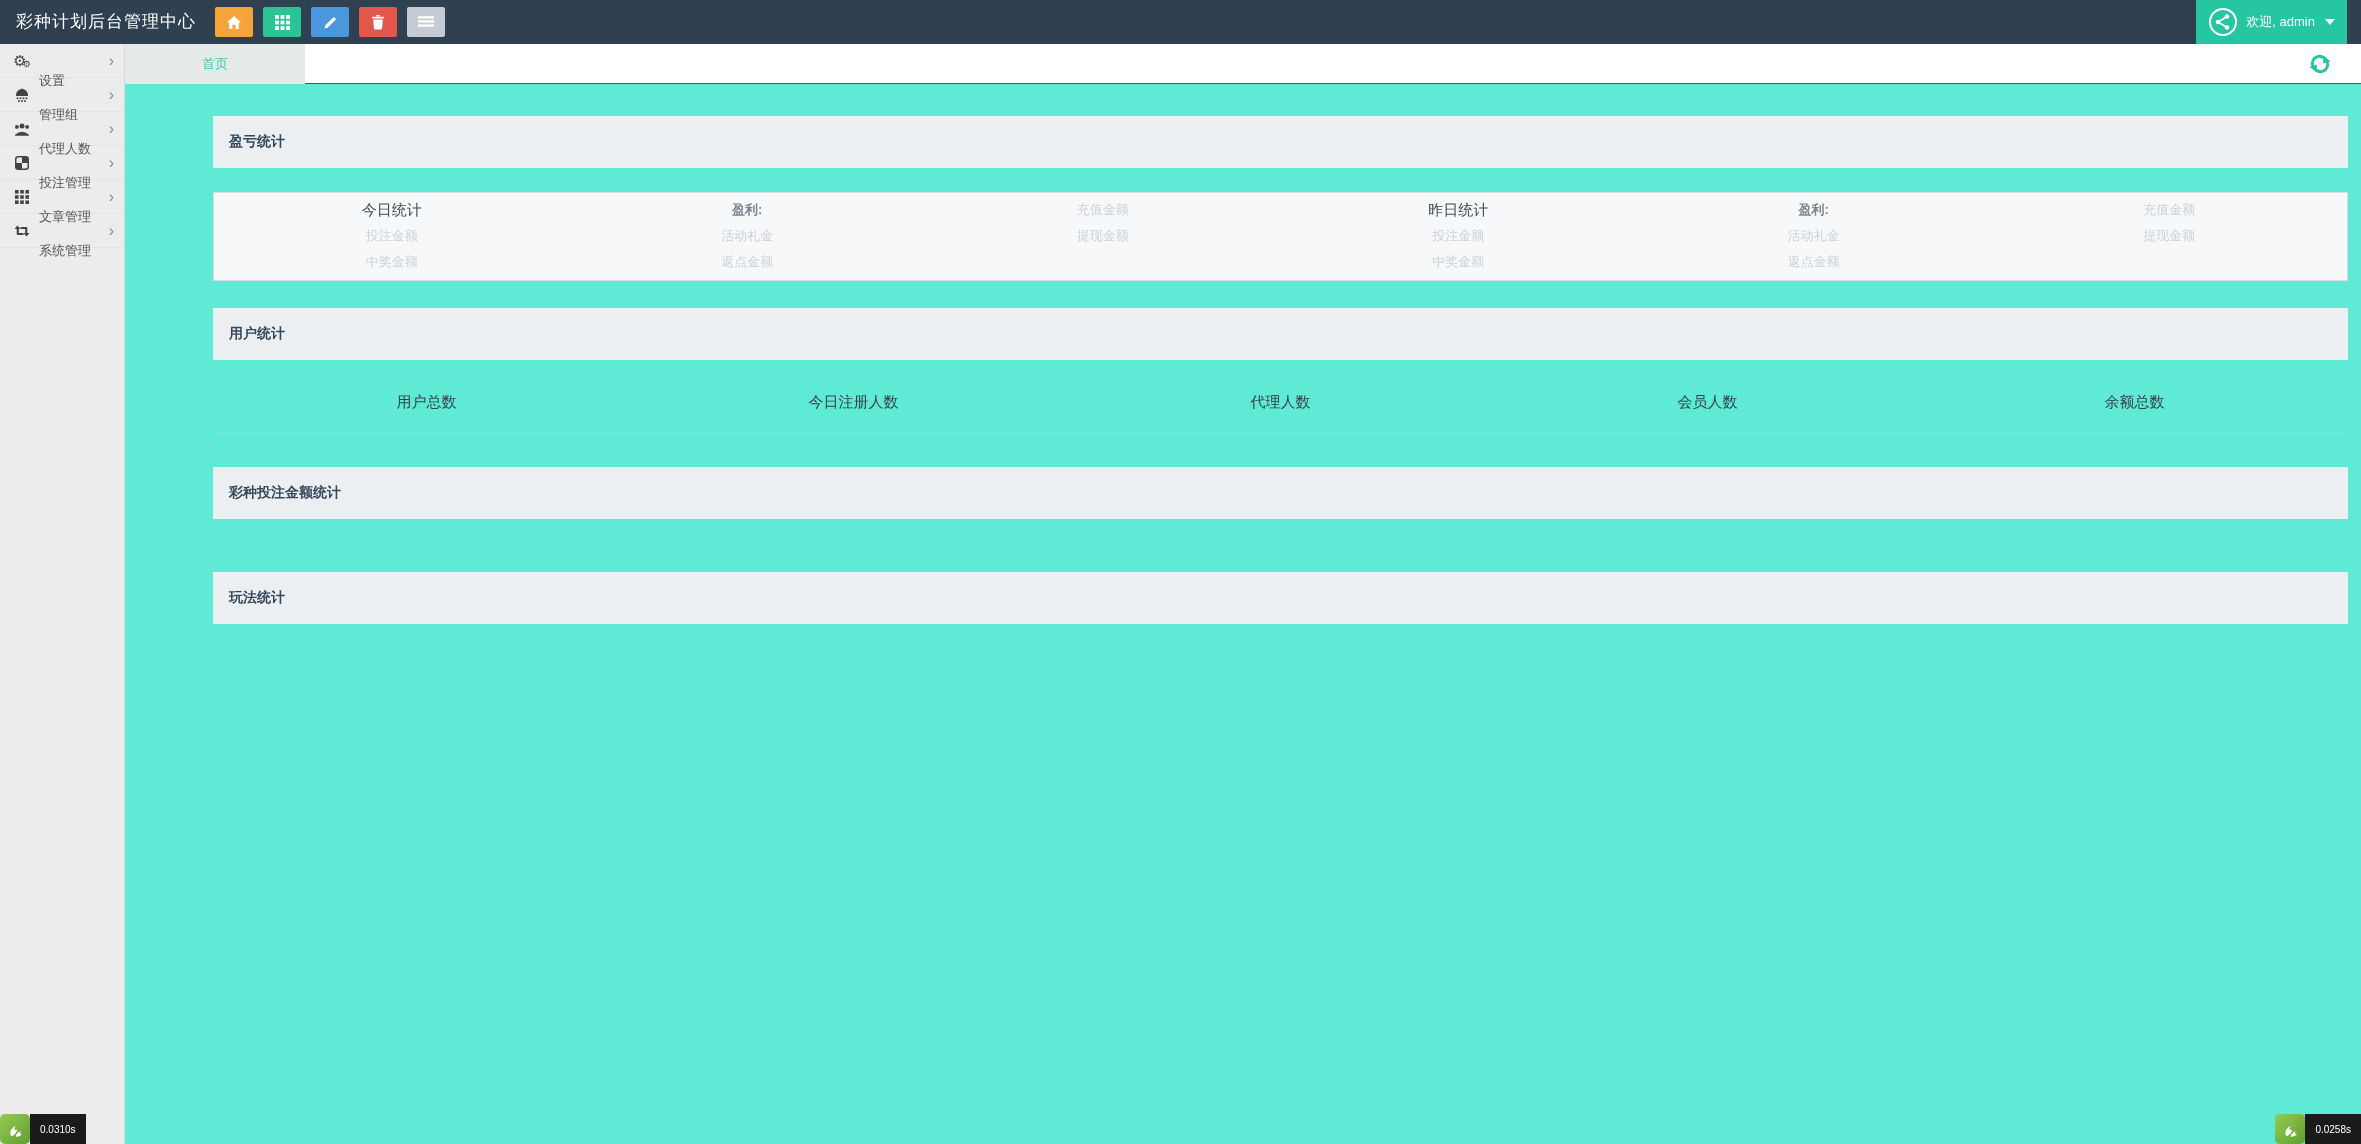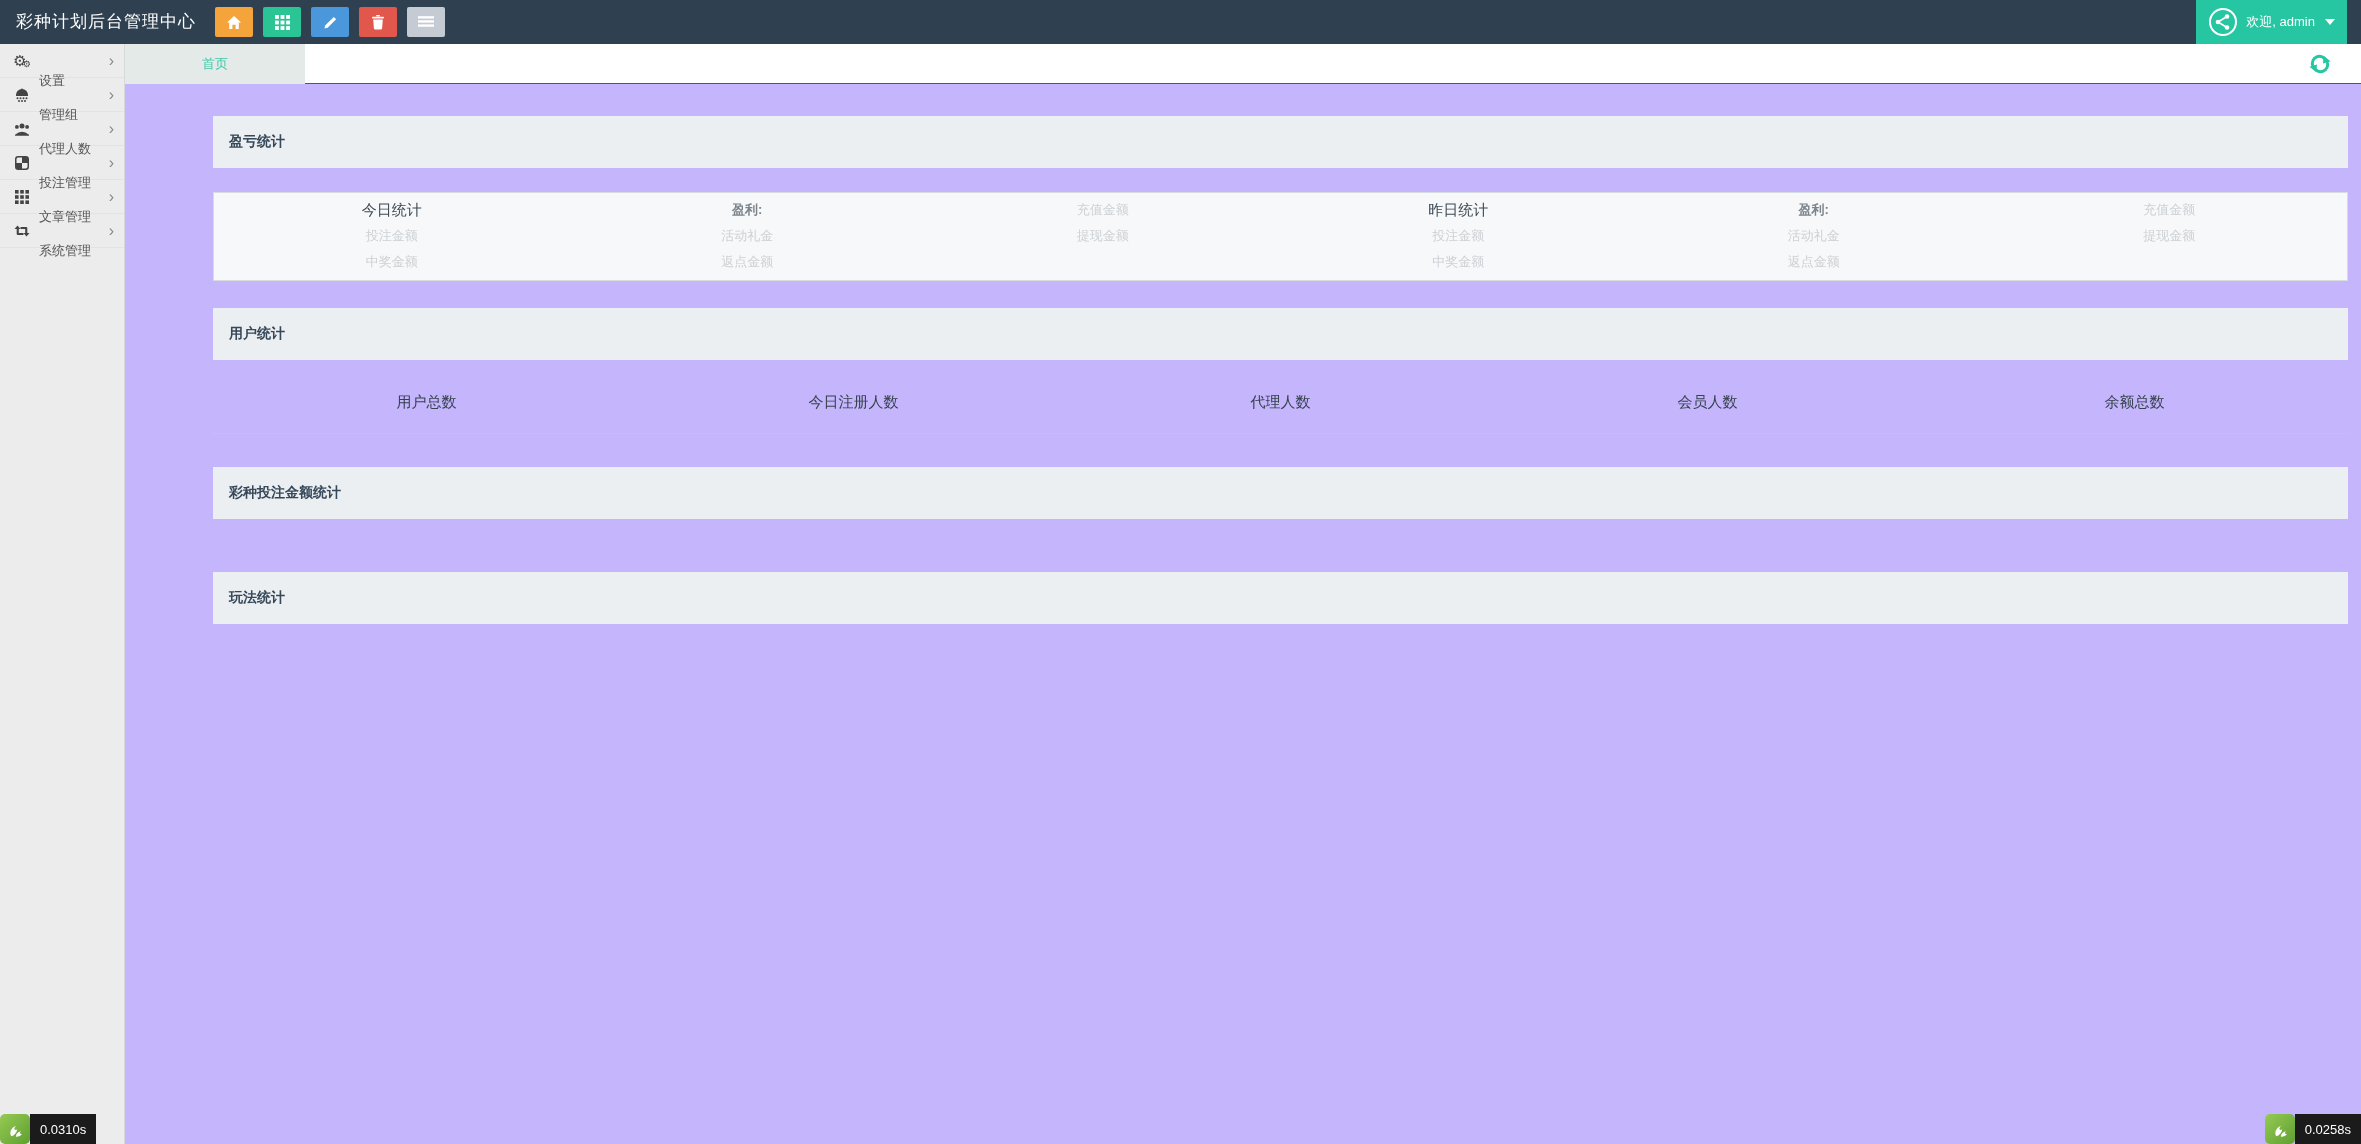--- a/index.html
+++ b/index.html
@@ -1,19 +1,19 @@
 <!DOCTYPE html>
 <html><head>
 <meta charset="utf-8">
 <style>
   * { margin:0; padding:0; box-sizing:border-box; }
   html,body { background:#fff; }
   .screen {
     position:relative; width:2361px; height:1144px; overflow:hidden;
-    font-family:"Liberation Sans","DejaVu Sans",sans-serif; background:#c4b5fd;
+    font-family:"Liberation Sans","DejaVu Sans",sans-serif; background:#5eead4;
   }
   
   .app-header { position:absolute; top:0; left:0; width:2361px; height:44px; background:#2f4050; }
   .app-title { position:absolute; left:16px; top:0; line-height:44px; color:#fff; font-size:17px; letter-spacing:1px; }
   .toolbar { position:absolute; left:215px; top:7px; display:flex; gap:10px; }
   .tb-btn { width:38px; height:30px; border:none; border-radius:2px; display:flex; align-items:center; justify-content:center; cursor:pointer; }
   .tb-home { background:#f5a43c; }
   .tb-grid { background:#2bc495; }
   .tb-edit { background:#4a97dc; }
   .tb-del  { background:#e2574c; }
@@ -41,21 +41,21 @@
   .pcell { height:26px; line-height:26px; text-align:center; font-size:13px; }
   .pcell.head { font-weight:normal; font-size:15px; color:#3e4a54; }
   .pcell.mid  { font-weight:bold; font-size:13px; color:#7b848b; }
   .pcell.dim  { color:#ccd1d5; }
   .user-stats { position:absolute; left:213px; top:372px; width:2135px; height:62px; display:flex; align-items:center; border-bottom:1px dotted #c9c9c9; }
   .ucol { flex:1; text-align:center; font-weight:normal; font-size:15px; color:#36424c; }
   
   .trace { position:absolute; bottom:0; display:flex; align-items:flex-end; }
   .trace.left { left:0; } .trace.right { right:0; }
   .trace-icon { width:30px; height:30px; border-radius:5px; background:linear-gradient(135deg,#96ca53,#5f9f31); display:flex; align-items:center; justify-content:center; border:none; cursor:pointer; }
-  .trace-time { height:30px; background:#1b1b1b; color:#fff; font-size:13px; display:flex; align-items:center; padding:0 10px; }
+  .trace-time { height:30px; background:#1b1b1b; color:#fff; font-size:10px; display:flex; align-items:center; padding:0 10px; }
   svg { display:block; }
 </style>
 </head>
 <body>
 
 <div class="screen">
 
   <div class="app-header">
     <div class="app-title">彩种计划后台管理中心</div>
 

